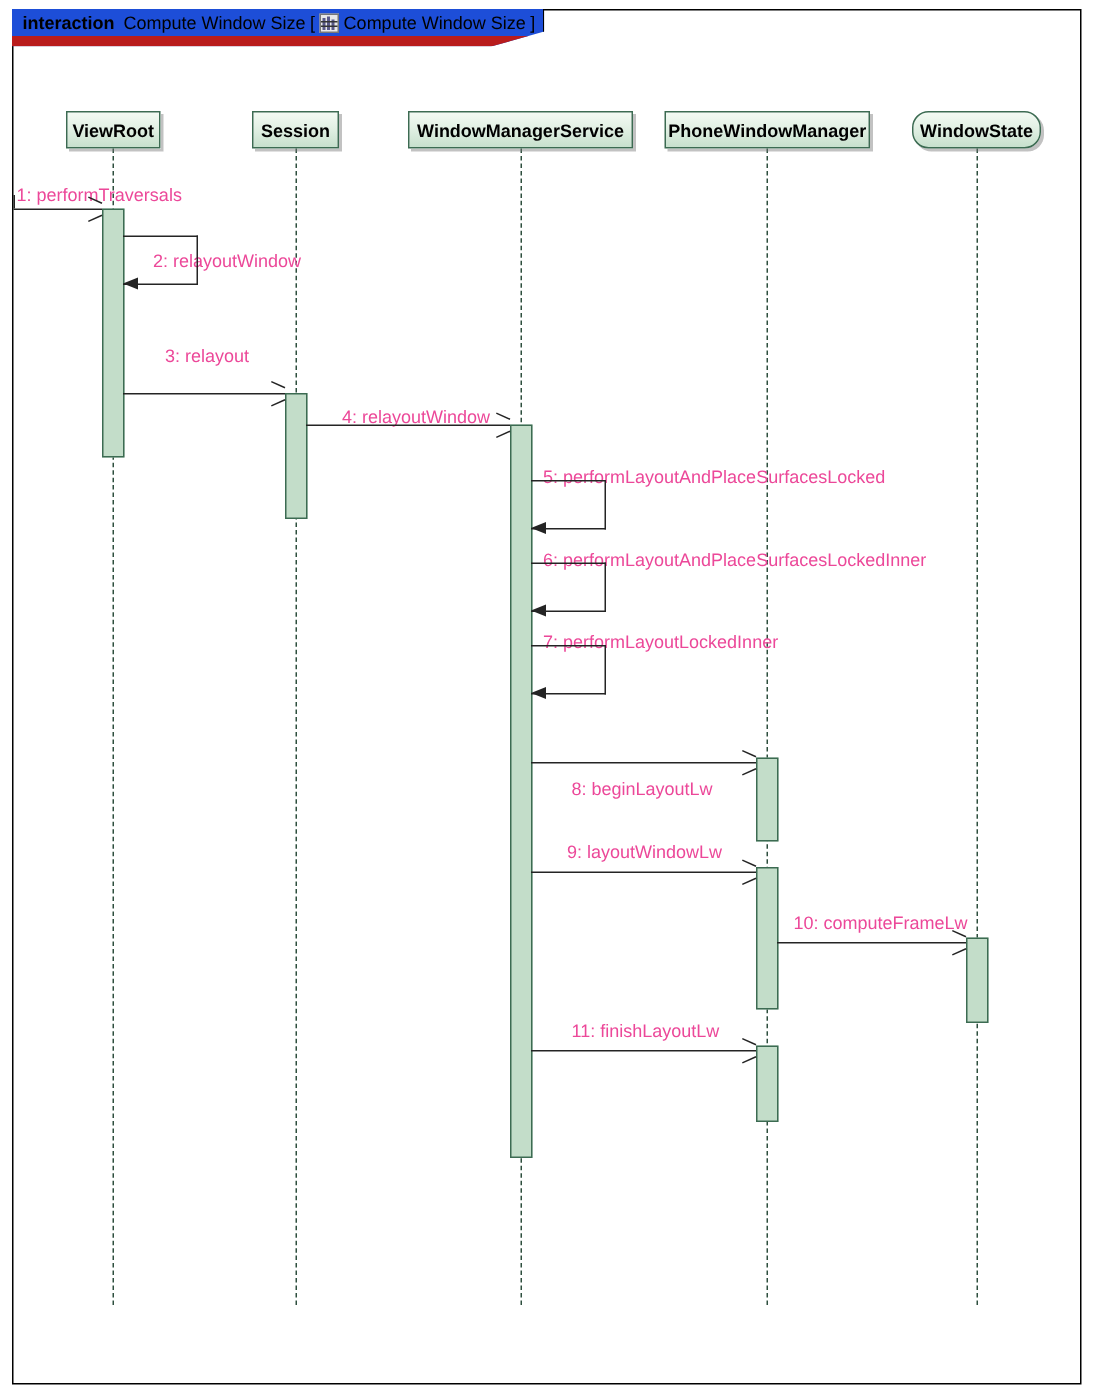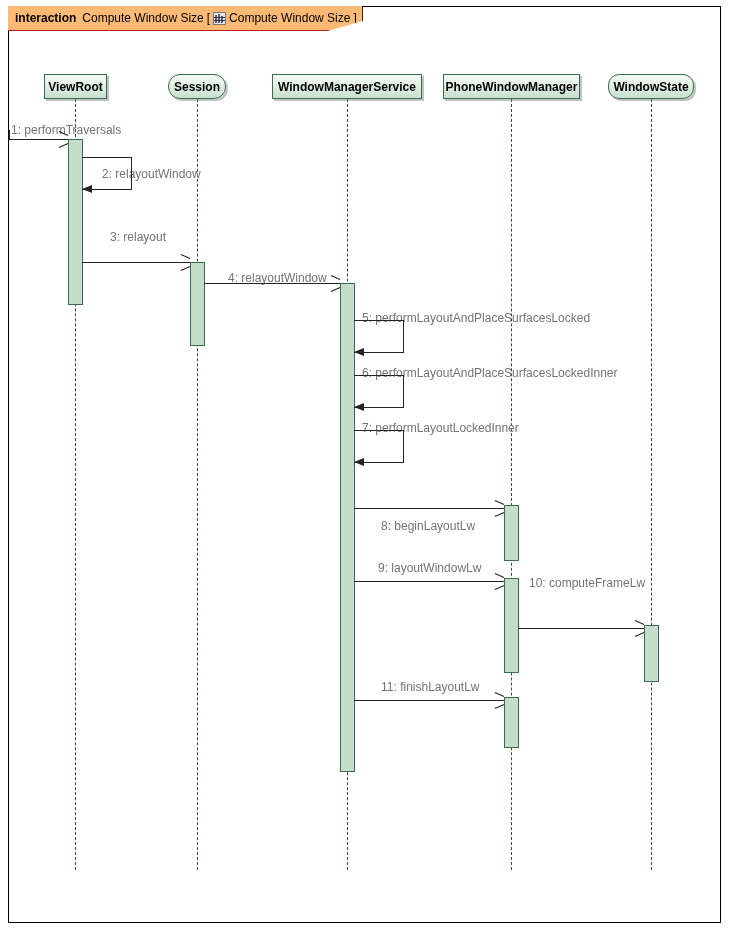--- a/index.html
+++ b/index.html
@@ -29,23 +29,23 @@
     border: 1px solid #000000;
     box-sizing: border-box;
     background: transparent;
   }
   .frame-tab {
     position: absolute;
     left: 8px;
     top: 6px;
     height: 25px;
     box-sizing: border-box;
-    background: #fdba74;
+    background: #1d4ed8;
     border-right: 1px solid #000000;
-    border-bottom: 1px solid #b91c1c;
+    border-bottom: 7px solid #b91c1c;
     display: flex;
     align-items: center;
     padding: 0 5px 0 7px;
     white-space: nowrap;
     
     clip-path: polygon(0 0, 100% 0, 100% 60%, 90% 100%, 0 100%);
   }
   .frame-tab .kw {
     font-weight: bold;
     font-size: 12px;
@@ -142,21 +142,21 @@
   .arrow-l-solid {
     position: absolute;
     width: 0; height: 0;
     border-top: 4.5px solid transparent;
     border-bottom: 4.5px solid transparent;
     border-right: 10px solid #242424;
   }
   .msg-label {
     position: absolute;
     font-size: 12px;
-    color: #737373;
+    color: #ec4899;
     white-space: nowrap;
   }
 
   
   .self-msg {
     position: absolute;
     box-sizing: border-box;
     border-top: 1px solid #242424;
     border-right: 1px solid #242424;
     border-bottom: 1px solid #242424;
@@ -185,21 +185,21 @@
     <span class="nm">Compute Window Size</span>
     <span class="brk">]</span>
   </div>
 
   <div id="layer-lifelines">
       <div class="lifeline-dash" style="left: 75px;"></div>
       <div class="head-box" style="left: 44px; width: 63px; top: 74px; justify-content: center;">
         <span>ViewRoot</span>
       </div>
       <div class="lifeline-dash" style="left: 197px;"></div>
-      <div class="head-box" style="left: 168px; width: 58px; top: 74px; border-radius: 12px;">
+      <div class="head-box" style="left: 168px; width: 58px; top: 74px;">
         <span>Session</span>
       </div>
       <div class="lifeline-dash" style="left: 347px;"></div>
       <div class="head-box" style="left: 272px; width: 150px; top: 74px;">
         <span>WindowManagerService</span>
       </div>
       <div class="lifeline-dash" style="left: 511px;"></div>
       <div class="head-box" style="left: 443px; width: 137px; top: 74px;">
         <span>PhoneWindowManager</span>
       </div>
@@ -239,21 +239,21 @@
       <div class="arrow-l-solid" style="left: 354px; top: 403px;"></div>
       <div class="msg-label" style="left: 362px; top: 421px;">7:  performLayoutLockedInner</div>
       <div class="self-msg" style="left: 354px; top: 430px; width: 50px; height: 33px;"></div>
       <div class="arrow-l-solid" style="left: 354px; top: 458px;"></div>
       <div class="msg-label" style="left: 381px; top: 488px; margin-top: 31px;">8:  beginLayoutLw</div>
       <div class="msg-line" style="left: 354px; top: 508px; width: 150px;"></div>
       <div class="arrow-open" style="left: 494px; top: 504px;"></div>
       <div class="msg-label" style="left: 378px; top: 561px;">9:  layoutWindowLw</div>
       <div class="msg-line" style="left: 354px; top: 581px; width: 150px;"></div>
       <div class="arrow-open" style="left: 494px; top: 577px;"></div>
-      <div class="msg-label" style="left: 529px; top: 576px;">10:  computeFrameLw</div>
+      <div class="msg-label" style="left: 529px; top: 608px;">10:  computeFrameLw</div>
       <div class="msg-line" style="left: 518px; top: 628px; width: 126px;"></div>
       <div class="arrow-open" style="left: 634px; top: 624px;"></div>
       <div class="msg-label" style="left: 381px; top: 680px;">11:  finishLayoutLw</div>
       <div class="msg-line" style="left: 354px; top: 700px; width: 150px;"></div>
       <div class="arrow-open" style="left: 494px; top: 696px;"></div>
     </div>
 
 </div>
 
 </body></html>

